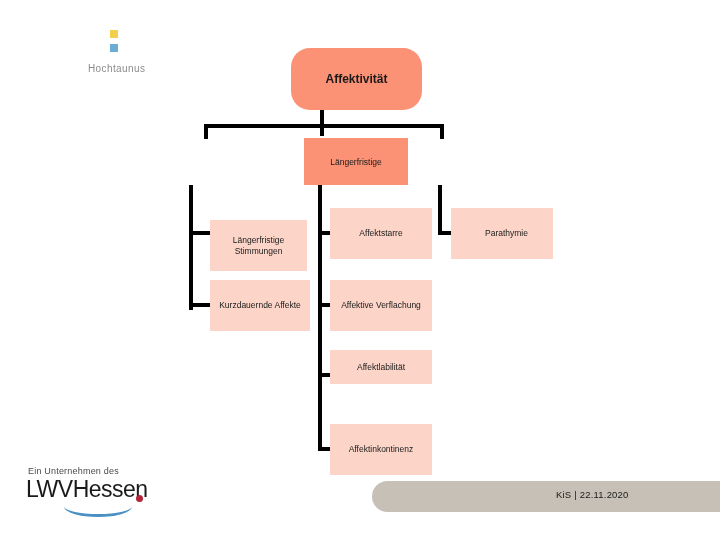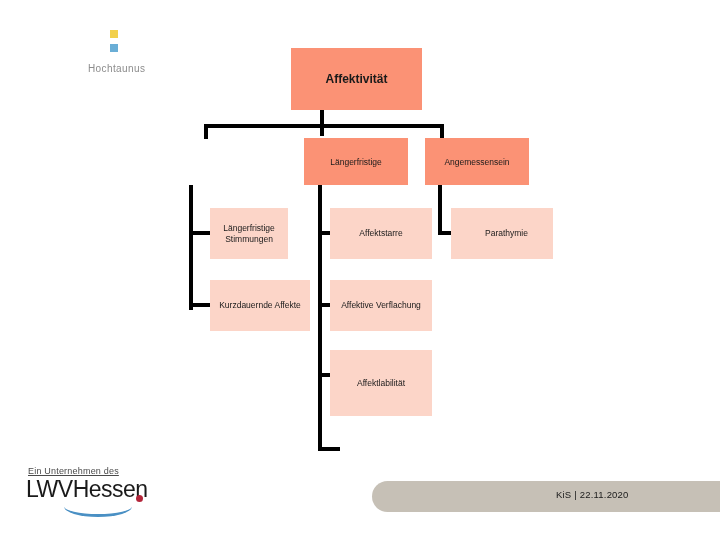--- a/index.html
+++ b/index.html
@@ -71,21 +71,20 @@
     width: 150px;
     height: 56px;
   }
   #lwv-tagline {
     position: absolute;
     left: 4px;
     top: 0px;
     font-size: 9px;
     color: #4a4a4a;
     letter-spacing: 0.2px;
-    text-decoration: underline;
   }
   #lwv-name {
     position: absolute;
     left: 2px;
     top: 12px;
     font-size: 23px;
     line-height: 23px;
     color: #1a1a1a;
     letter-spacing: -0.5px;
   }
@@ -172,49 +171,49 @@
 <body>
 
 <div id="slide">
 
   <div id="vitos-logo">
     <div id="vitos-dot-top"></div>
     <div id="vitos-dot-bottom"></div>
     <div id="vitos-sub">Hochtaunus</div>
   </div>
 
-  <div class="node level1" style="left:291px; top:48px; width:131px; height:62px;">Affektivität</div>
+  <div class="node level1" style="left:291px; top:48px; width:131px; height:62px;border-radius:19px;">Affektivität</div>
 
   <div class="connector" style="left:320px; top:110px; width:4px; height:26px;"></div>
   <div class="connector" style="left:204px; top:124px; width:240px; height:4px;"></div>
   <div class="connector" style="left:204px; top:124px; width:4px; height:15px;"></div>
   <div class="connector" style="left:440px; top:124px; width:4px; height:15px;"></div>
 
   <div class="node level2" style="left:304px; top:138px; width:104px; height:47px;">Längerfristige</div>
-  <div class="node level2" style="left:425px; top:138px; width:104px; height:47px;">Angemessensein</div>
 
   <div class="connector" style="left:189px; top:185px; width:4px; height:125px;"></div>
   <div class="connector" style="left:189px; top:231px; width:26px; height:4px;"></div>
   <div class="connector" style="left:189px; top:303px; width:26px; height:4px;"></div>
 
   <div class="connector" style="left:318px; top:185px; width:4px; height:266px;"></div>
   <div class="connector" style="left:318px; top:231px; width:22px; height:4px;"></div>
   <div class="connector" style="left:318px; top:303px; width:22px; height:4px;"></div>
   <div class="connector" style="left:318px; top:373px; width:22px; height:4px;"></div>
   <div class="connector" style="left:318px; top:447px; width:22px; height:4px;"></div>
 
   <div class="connector" style="left:438px; top:185px; width:4px; height:50px;"></div>
   <div class="connector" style="left:438px; top:231px; width:22px; height:4px;"></div>
 
-  <div class="node level3" style="left:210px; top:208px; width:78px; height:51px;">Längerfristige Stimmungen</div>
+  <div class="node level3" style="left:210px; top:220px; width:97px; height:51px;">Längerfristige Stimmungen</div>
   <div class="node level3" style="left:210px; top:280px; width:100px; height:51px;">Kurzdauernde Affekte</div>
 
   <div class="node level3" style="left:330px; top:208px; width:102px; height:51px;">Affektstarre</div>
   <div class="node level3" style="left:330px; top:280px; width:102px; height:51px;text-align:right;">Affektive Verflachung</div>
-  <div class="node level3" style="left:330px; top:350px; width:102px; height:66px;">Affektlabilität</div>
+  <div class="node level3" style="left:330px; top:350px; width:102px; height:34px;">Affektlabilität</div>
+  <div class="node level3" style="left:330px; top:424px; width:102px; height:51px;">Affektinkontinenz</div>
 
   <div class="node level3" style="left:451px; top:208px; width:102px; height:51px;padding-left:13px;">Parathymie</div>
 
   <div id="lwv-logo">
     <div id="lwv-tagline">Ein Unternehmen des</div>
     <div id="lwv-name"><span class="bold">LWV</span><span>Hessen</span></div>
     <div id="lwv-swoosh"></div>
     <div id="lwv-dot"></div>
   </div>
 

